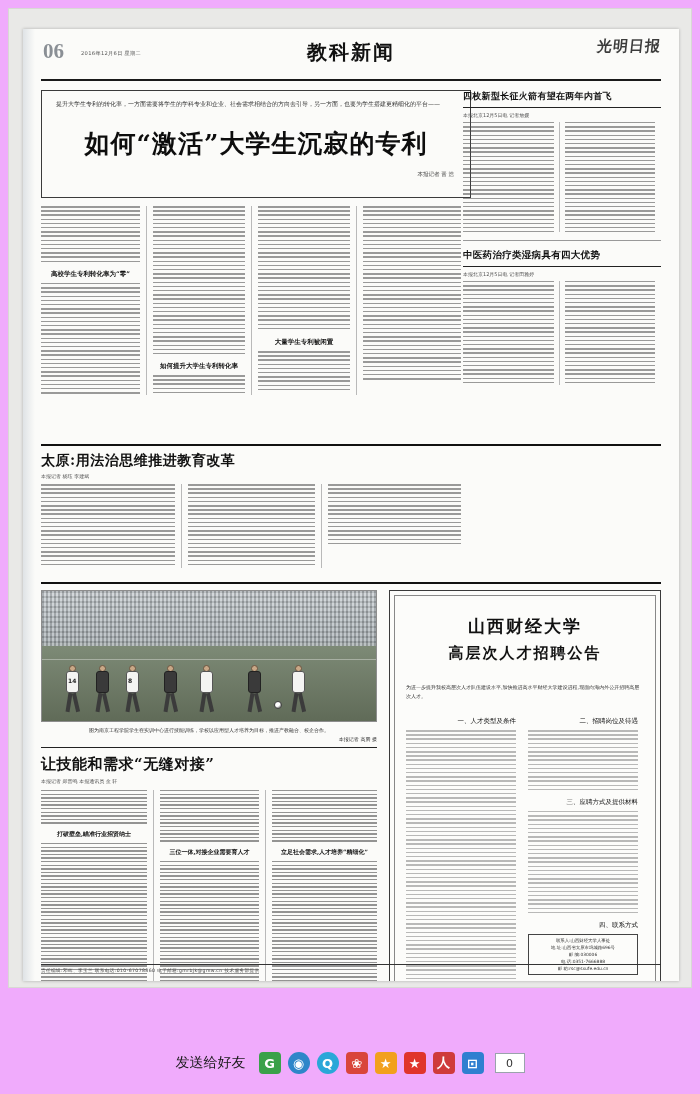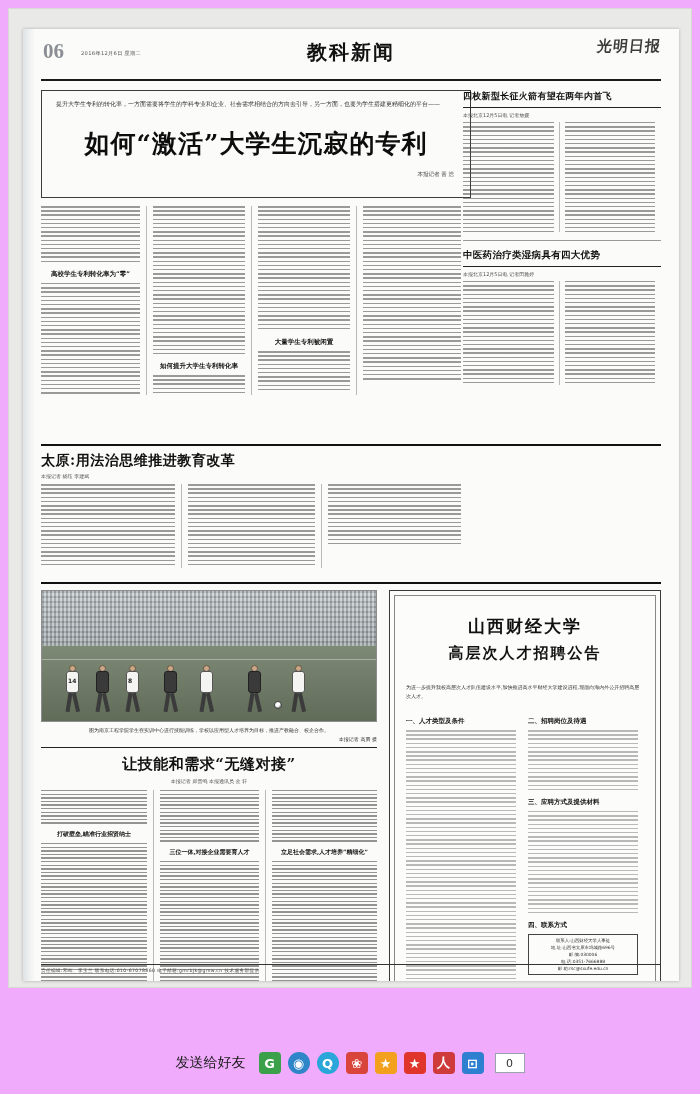--- a/index.html
+++ b/index.html
@@ -195,21 +195,21 @@
   .ad {
     position: absolute; border: 1px solid #3a3a3a; background: #fcfcfa;
   }
   .ad-inner { position: absolute; inset: 4px; border: 1px solid #888; }
   .ad-title {
     text-align: center; font-family: "DejaVu Serif", serif;
     font-weight: bold; color: #111;
   }
   .ad-t1 { font-size: 17px; letter-spacing: 2px; }
   .ad-t2 { font-size: 15px; letter-spacing: 2px; margin-top: 6px; }
-  .ad-h { font-size: 6.5px; font-weight: bold; color: #111; }
+  .ad-h { font-size: 6.5px; font-weight: normal; color: #111; text-align: right; }
   .stamp {
     border: 1px solid #444; text-align: center; font-size: 5px; color: #333;
     line-height: 9px; padding: 2px 0;
   }
 
   .footer-bar {
     position: absolute; left: 18px; right: 18px; bottom: 8px;
     border-top: 1px solid #333; padding-top: 3px;
     font-size: 4.6px; color: #444; letter-spacing: .4px;
   }
@@ -430,21 +430,21 @@
                 </div>
             </div>
             <div class="ball" style="left:232px;bottom:12px;"></div>
           </div>
 
           <div class="photo-cap" style="width:336px;margin-top:4px;">图为南京工程学院学生在实训中心进行技能训练，学校以应用型人才培养为目标，推进产教融合、校企合作。</div>
           <div style="width:336px;text-align:right;font-size:5px;color:#333;margin-top:2px;">本报记者 高腾 摄</div>
 
           <div class="rule" style="width:336px;margin-top:5px;"></div>
 
-          <div style="width:336px;text-align:center;margin-top:7px;">
+          <div style="width:336px;text-align:left;margin-top:7px;">
             <div class="mid-h" style="font-size:15px;">让技能和需求“无缝对接”</div>
             <div style="font-size:5px;color:#555;margin-top:4px;">本报记者 郑晋鸣 本报通讯员 金 轩</div>
           </div>
 
           <div class="cols" style="position:relative;margin-top:6px;width:336px;">
             <div style="width:112px;padding-right:6px;">
               <div class="tx tight" style="height:34px;"></div>
               <div class="sub-h" style="margin:6px 0 4px 0;font-size:6px;">打破壁垒,瞄准行业招贤纳士</div>
               <div class="tx tight" style="height:160px;"></div>
             </div>

